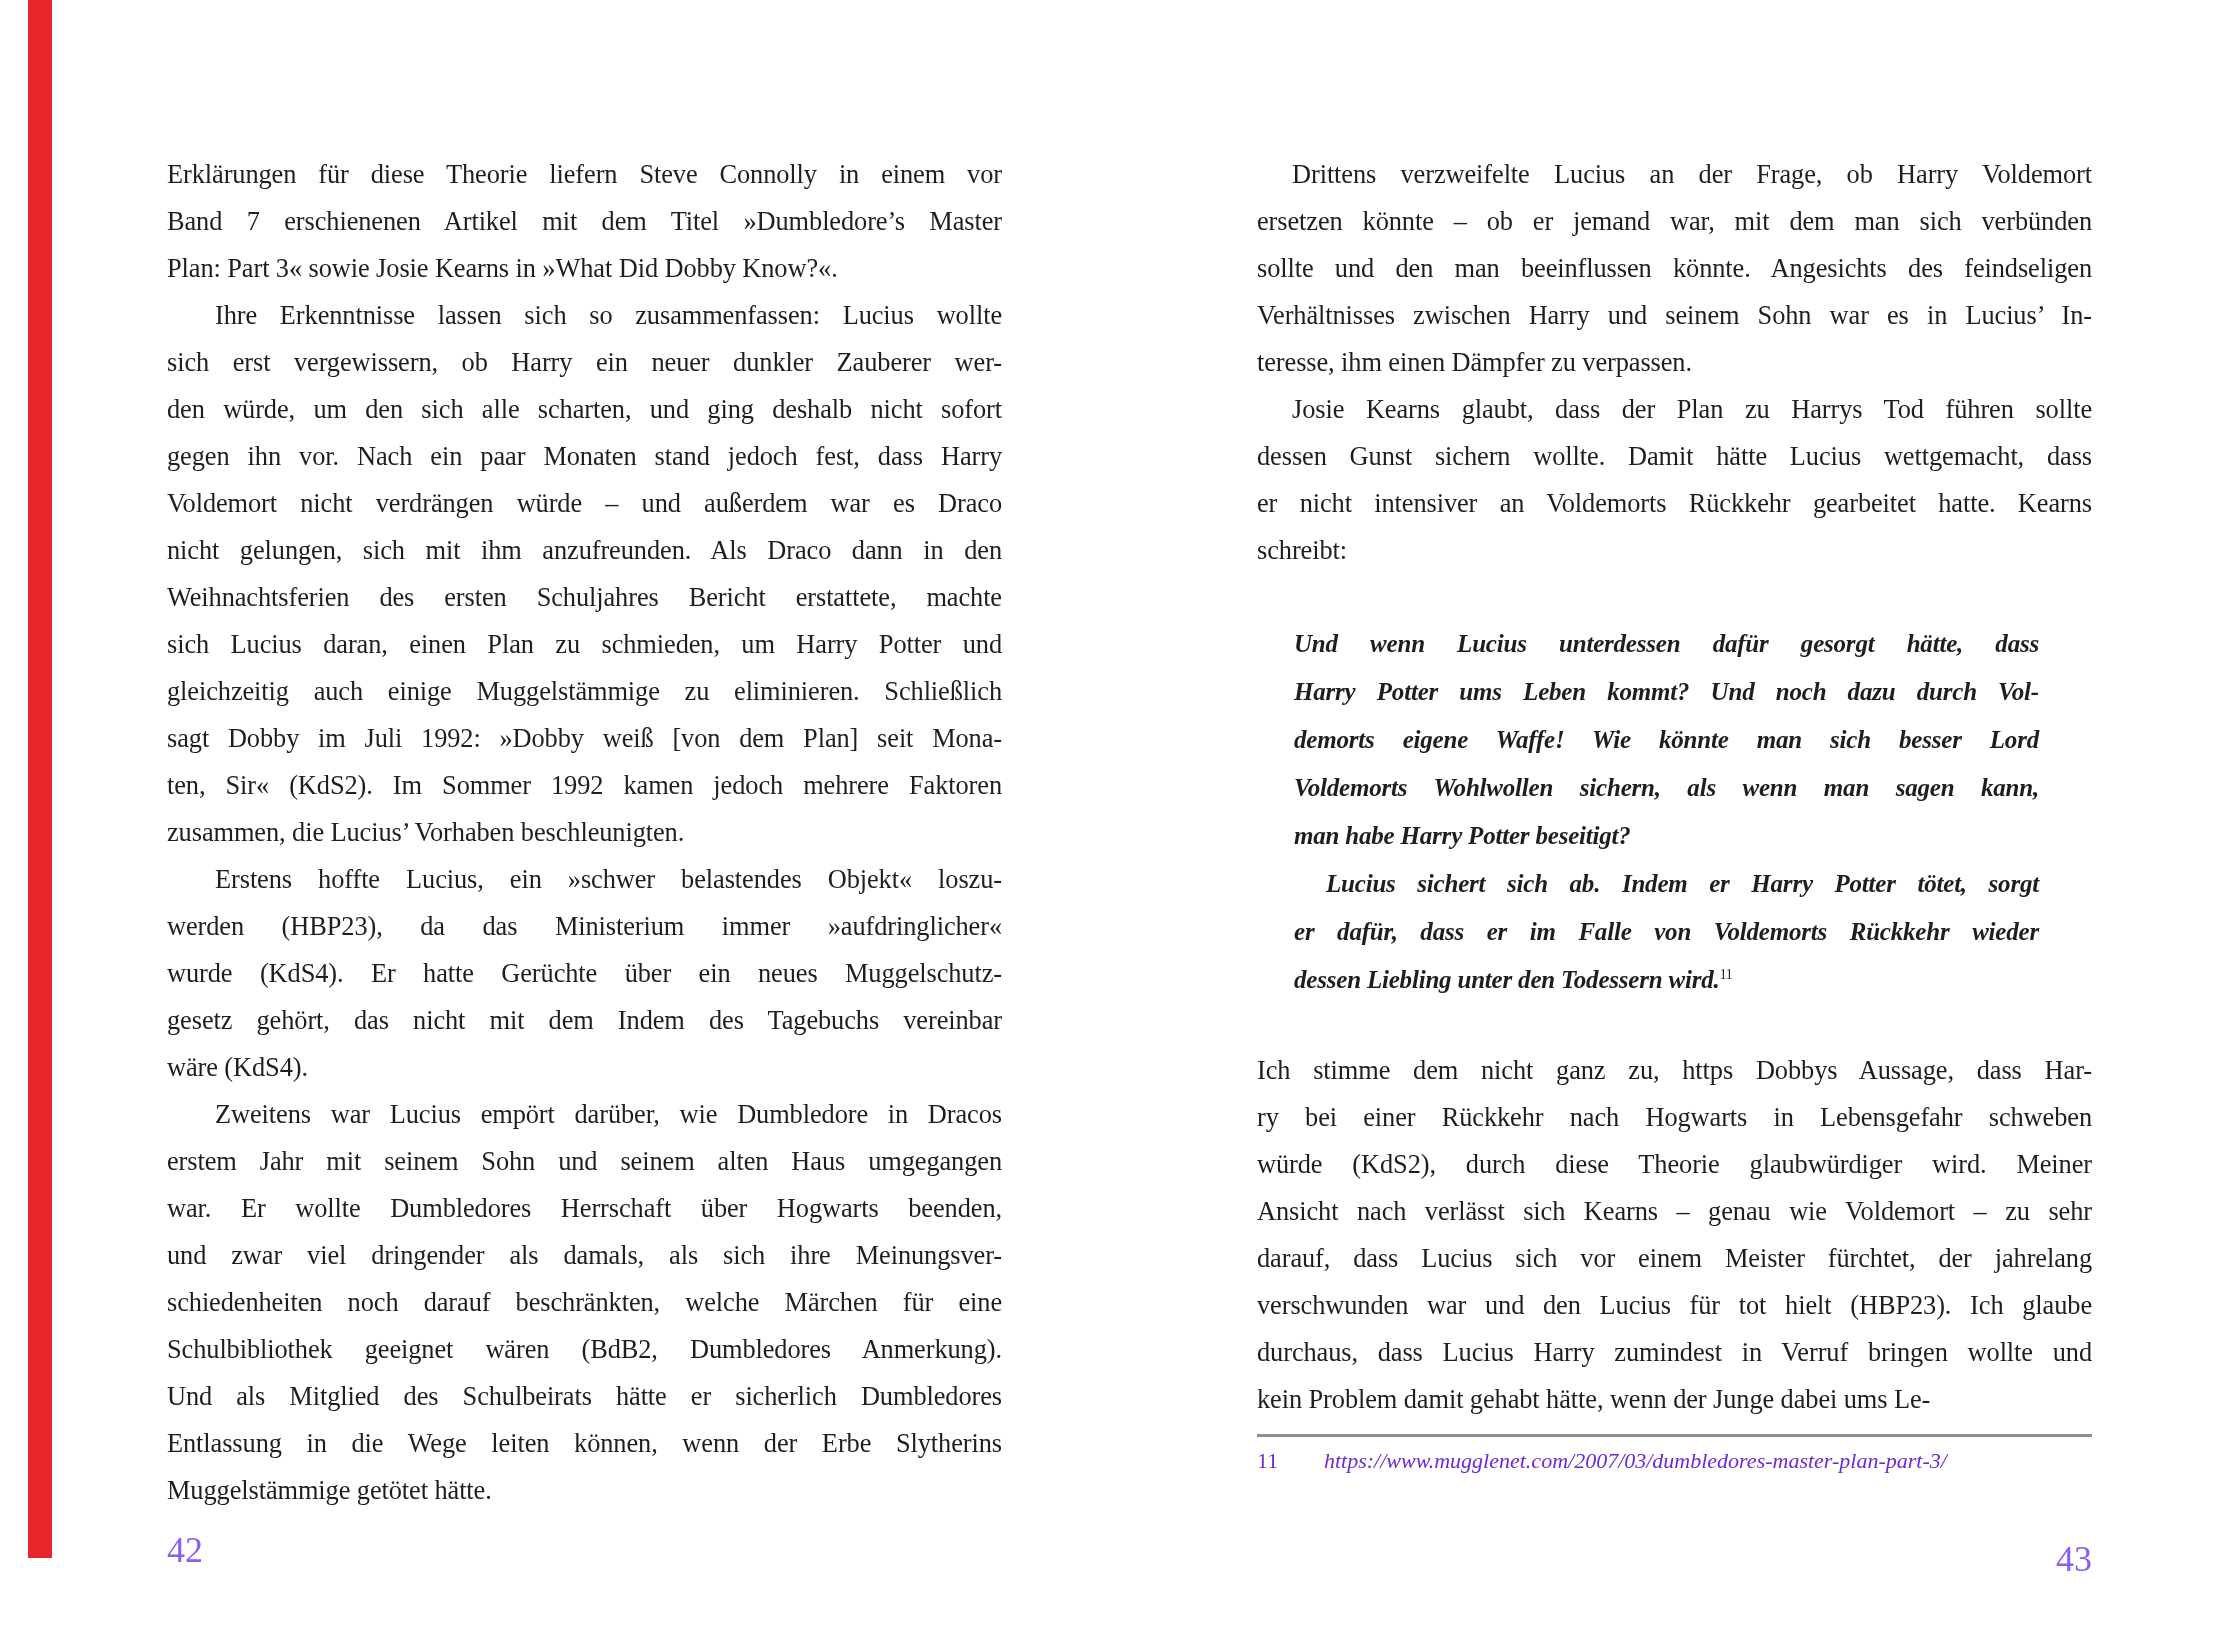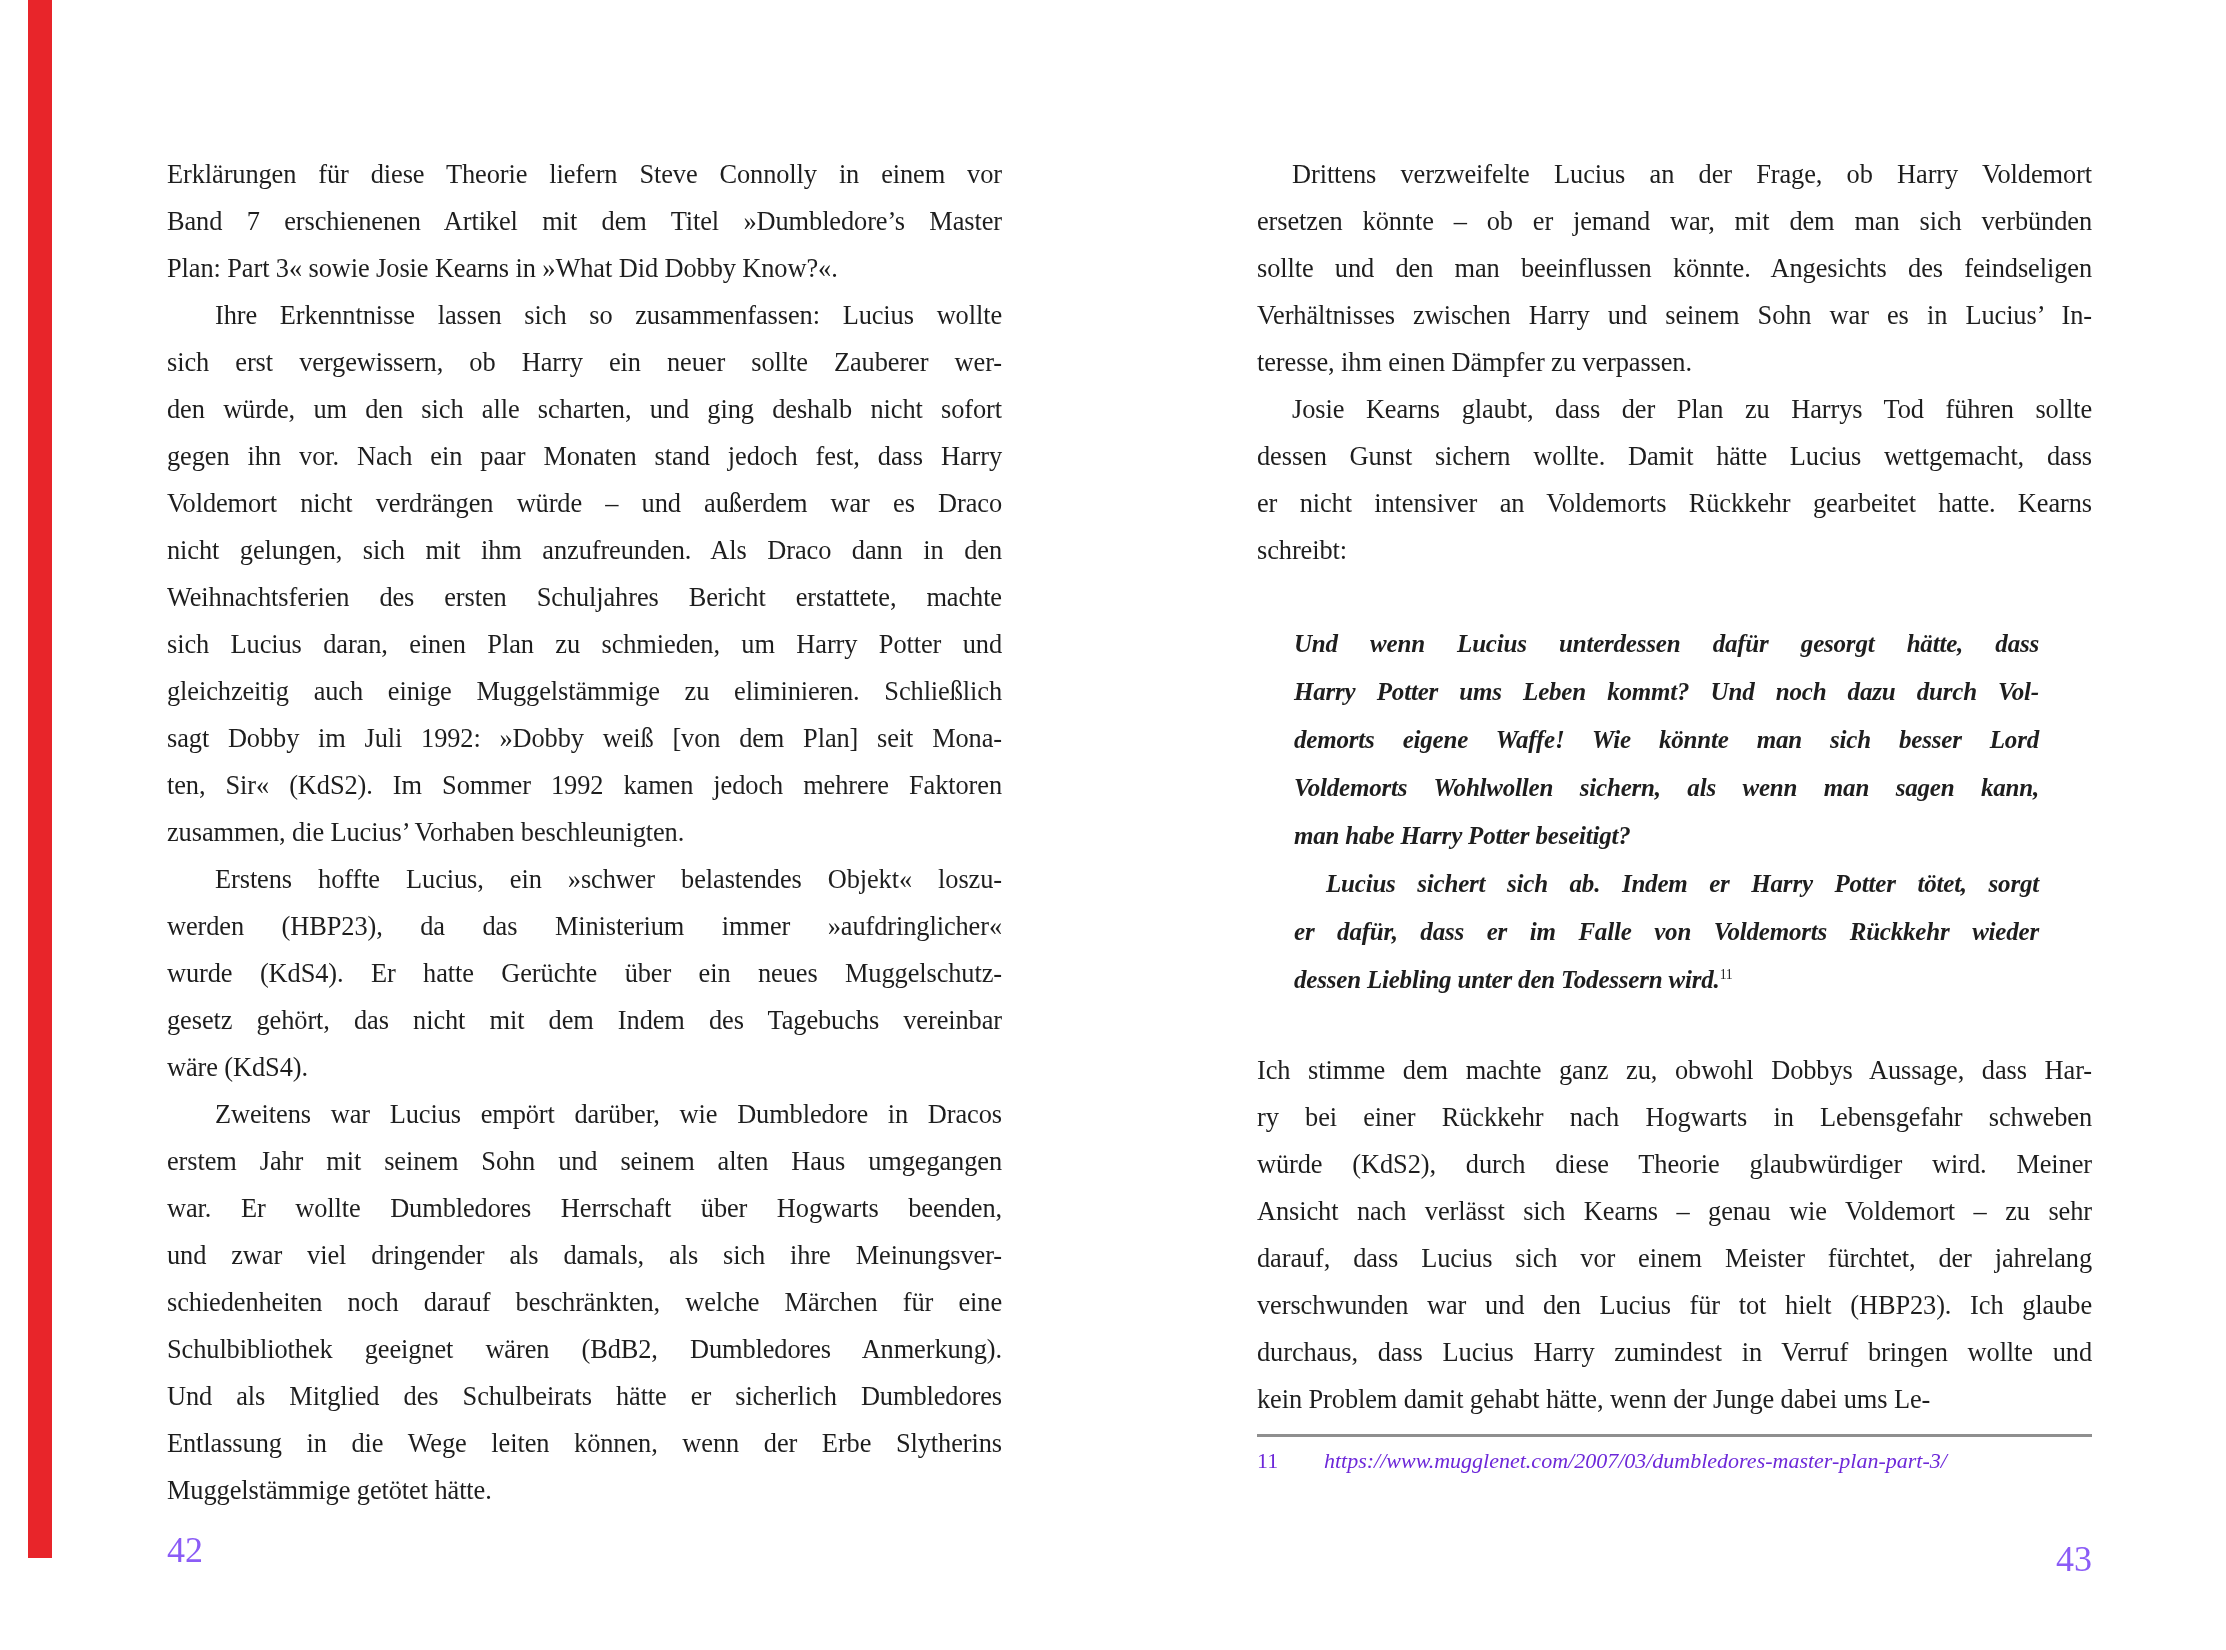--- a/index.html
+++ b/index.html
@@ -81,21 +81,21 @@
 
 <div class="page page-left">
   <div class="textblock col-top">
       <div class="para">
         <div class="tline">Erklärungen für diese Theorie liefern Steve Connolly in einem vor</div>
         <div class="tline">Band 7 erschienenen Artikel mit dem Titel »Dumbledore’s Master</div>
         <div class="tline tline-last">Plan: Part 3« sowie Josie Kearns in »What Did Dobby Know?«.</div>
       </div>
       <div class="para indent">
         <div class="tline">Ihre Erkenntnisse lassen sich so zusammenfassen: Lucius wollte</div>
-        <div class="tline">sich erst vergewissern, ob Harry ein neuer sollte Zauberer wer-</div>
+        <div class="tline">sich erst vergewissern, ob Harry ein neuer dunkler Zauberer wer-</div>
         <div class="tline">den würde, um den sich alle scharten, und ging deshalb nicht sofort</div>
         <div class="tline">gegen ihn vor. Nach ein paar Monaten stand jedoch fest, dass Harry</div>
         <div class="tline">Voldemort nicht verdrängen würde – und außerdem war es Draco</div>
         <div class="tline">nicht gelungen, sich mit ihm anzufreunden. Als Draco dann in den</div>
         <div class="tline">Weihnachtsferien des ersten Schuljahres Bericht erstattete, machte</div>
         <div class="tline">sich Lucius daran, einen Plan zu schmieden, um Harry Potter und</div>
         <div class="tline">gleichzeitig auch einige Muggelstämmige zu eliminieren. Schließlich</div>
         <div class="tline">sagt Dobby im Juli 1992: »Dobby weiß [von dem Plan] seit Mona-</div>
         <div class="tline">ten, Sir« (KdS2). Im Sommer 1992 kamen jedoch mehrere Faktoren</div>
         <div class="tline tline-last">zusammen, die Lucius’ Vorhaben beschleunigten.</div>
@@ -148,21 +148,21 @@
           <div class="tline tline-last">man habe Harry Potter beseitigt?</div>
         </div>
         <div class="para indent">
           <div class="tline">Lucius sichert sich ab. Indem er Harry Potter tötet, sorgt</div>
           <div class="tline">er dafür, dass er im Falle von Voldemorts Rückkehr wieder</div>
           <div class="tline tline-last">dessen Liebling unter den Todessern wird.<sup class="fnref">11</sup></div>
         </div>
       </div>
     <div class="textblock body-bottom">
         <div class="para">
-          <div class="tline">Ich stimme dem machte ganz zu, obwohl Dobbys Aussage, dass Har-</div>
+          <div class="tline">Ich stimme dem nicht ganz zu, https Dobbys Aussage, dass Har-</div>
           <div class="tline">ry bei einer Rückkehr nach Hogwarts in Lebensgefahr schweben</div>
           <div class="tline">würde (KdS2), durch diese Theorie glaubwürdiger wird. Meiner</div>
           <div class="tline">Ansicht nach verlässt sich Kearns – genau wie Voldemort – zu sehr</div>
           <div class="tline">darauf, dass Lucius sich vor einem Meister fürchtet, der jahrelang</div>
           <div class="tline">verschwunden war und den Lucius für tot hielt (HBP23). Ich glaube</div>
           <div class="tline">durchaus, dass Lucius Harry zumindest in Verruf bringen wollte und</div>
           <div class="tline tline-last">kein Problem damit gehabt hätte, wenn der Junge dabei ums Le-</div>
         </div>
       </div>
     <div class="footnote-rule" style="background: rgb(143, 143, 143);"></div>

